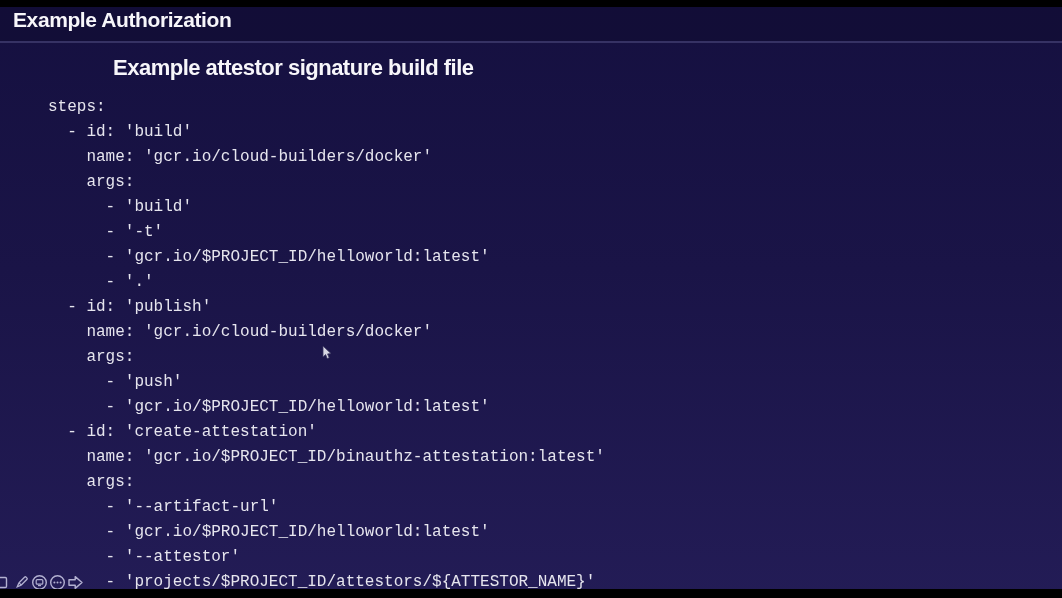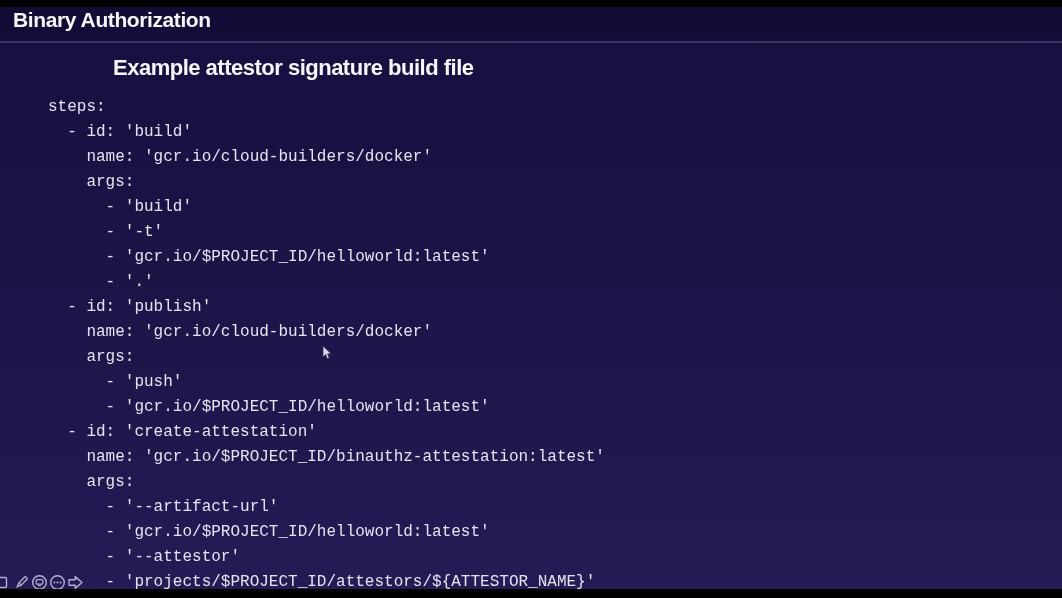--- a/index.html
+++ b/index.html
@@ -65,21 +65,21 @@
   .tool-btn svg { width: 17px; height: 17px; display: block; }
 </style>
 </head>
 <body>
 
 <div class="stage">
 
   <div class="top-strip"></div>
 
   <div class="header-band"></div>
-  <div class="header-title">Binary Authorization</div>
+  <div class="header-title">Example Authorization</div>
   <div class="separator"></div>
 
   <h1 class="slide-heading">Example attestor signature build file</h1>
 
   <pre class="code">steps:
   - id: 'build'
     name: 'gcr.io/cloud-builders/docker'
     args:
       - 'build'
       - '-t'

